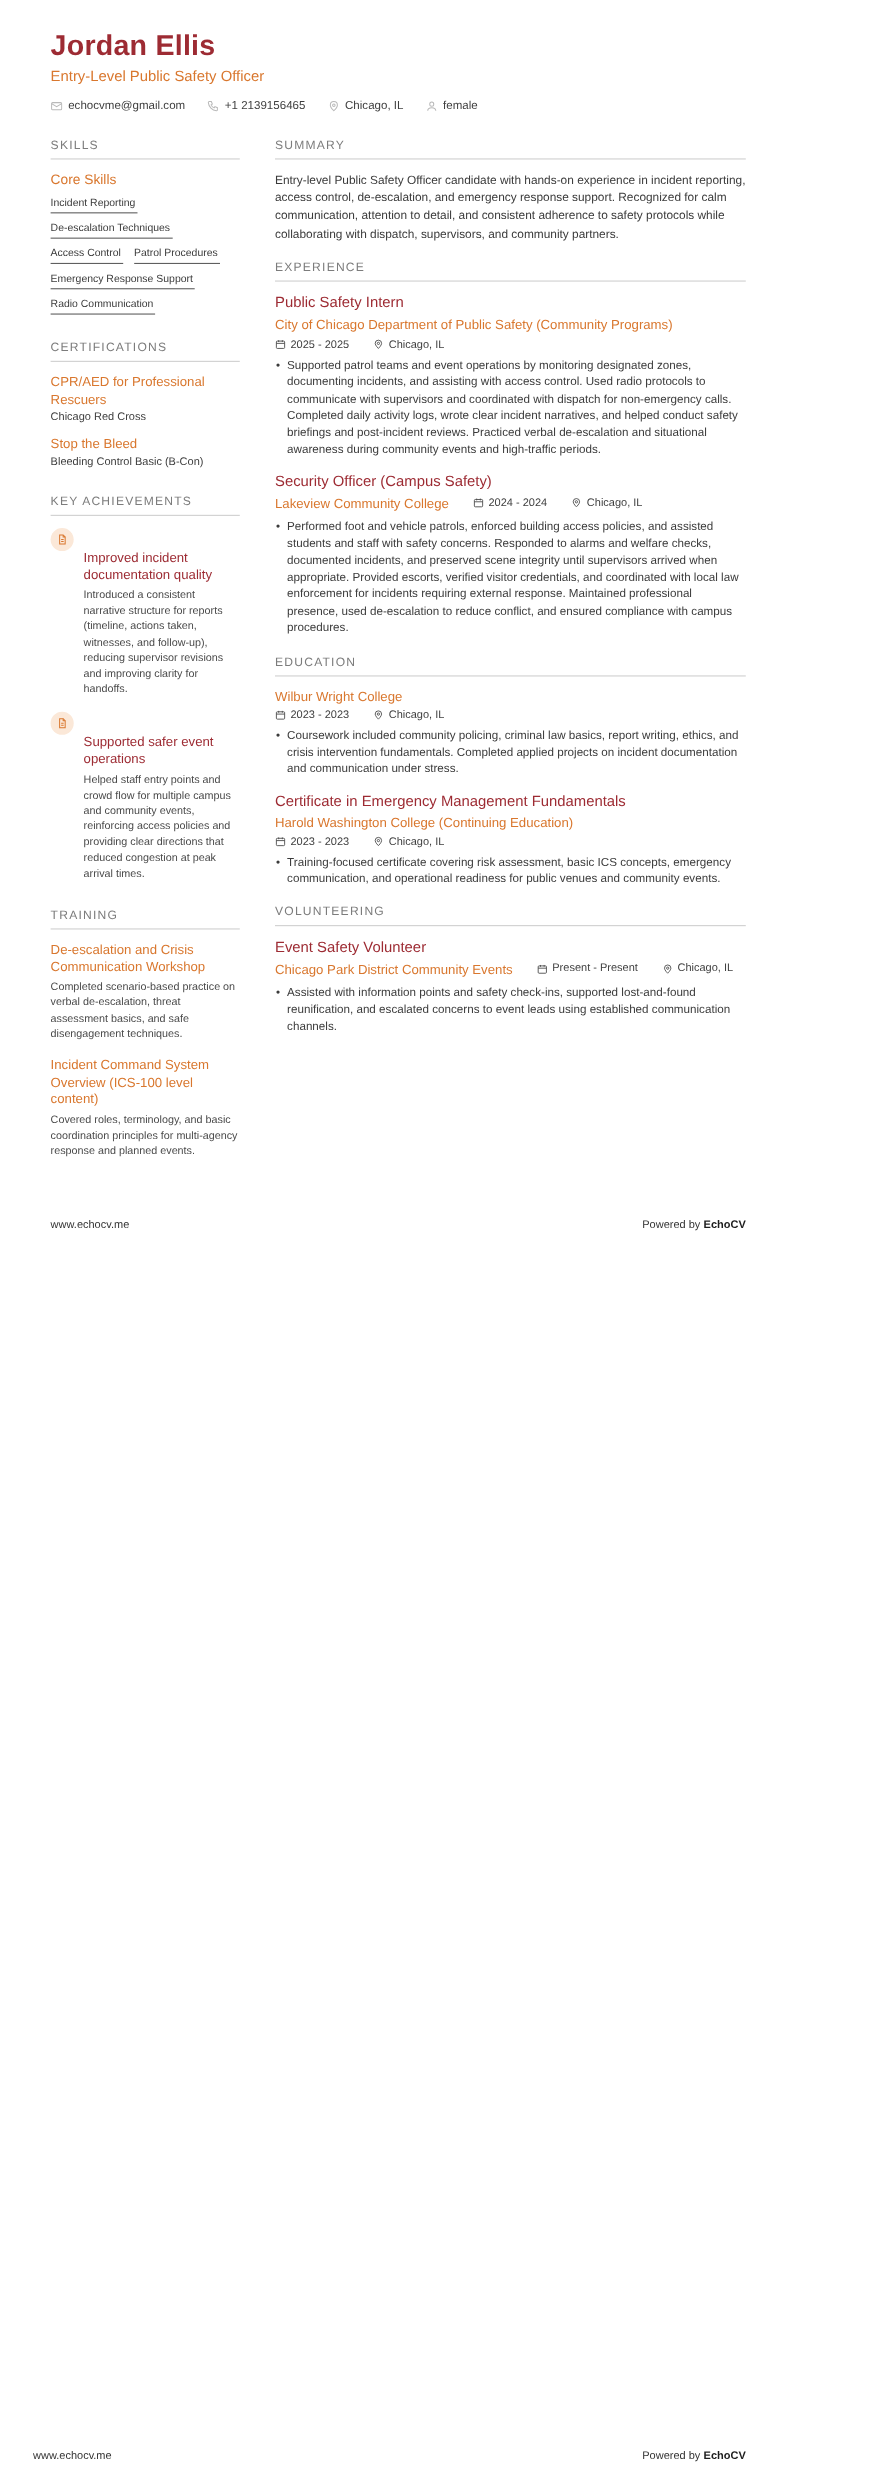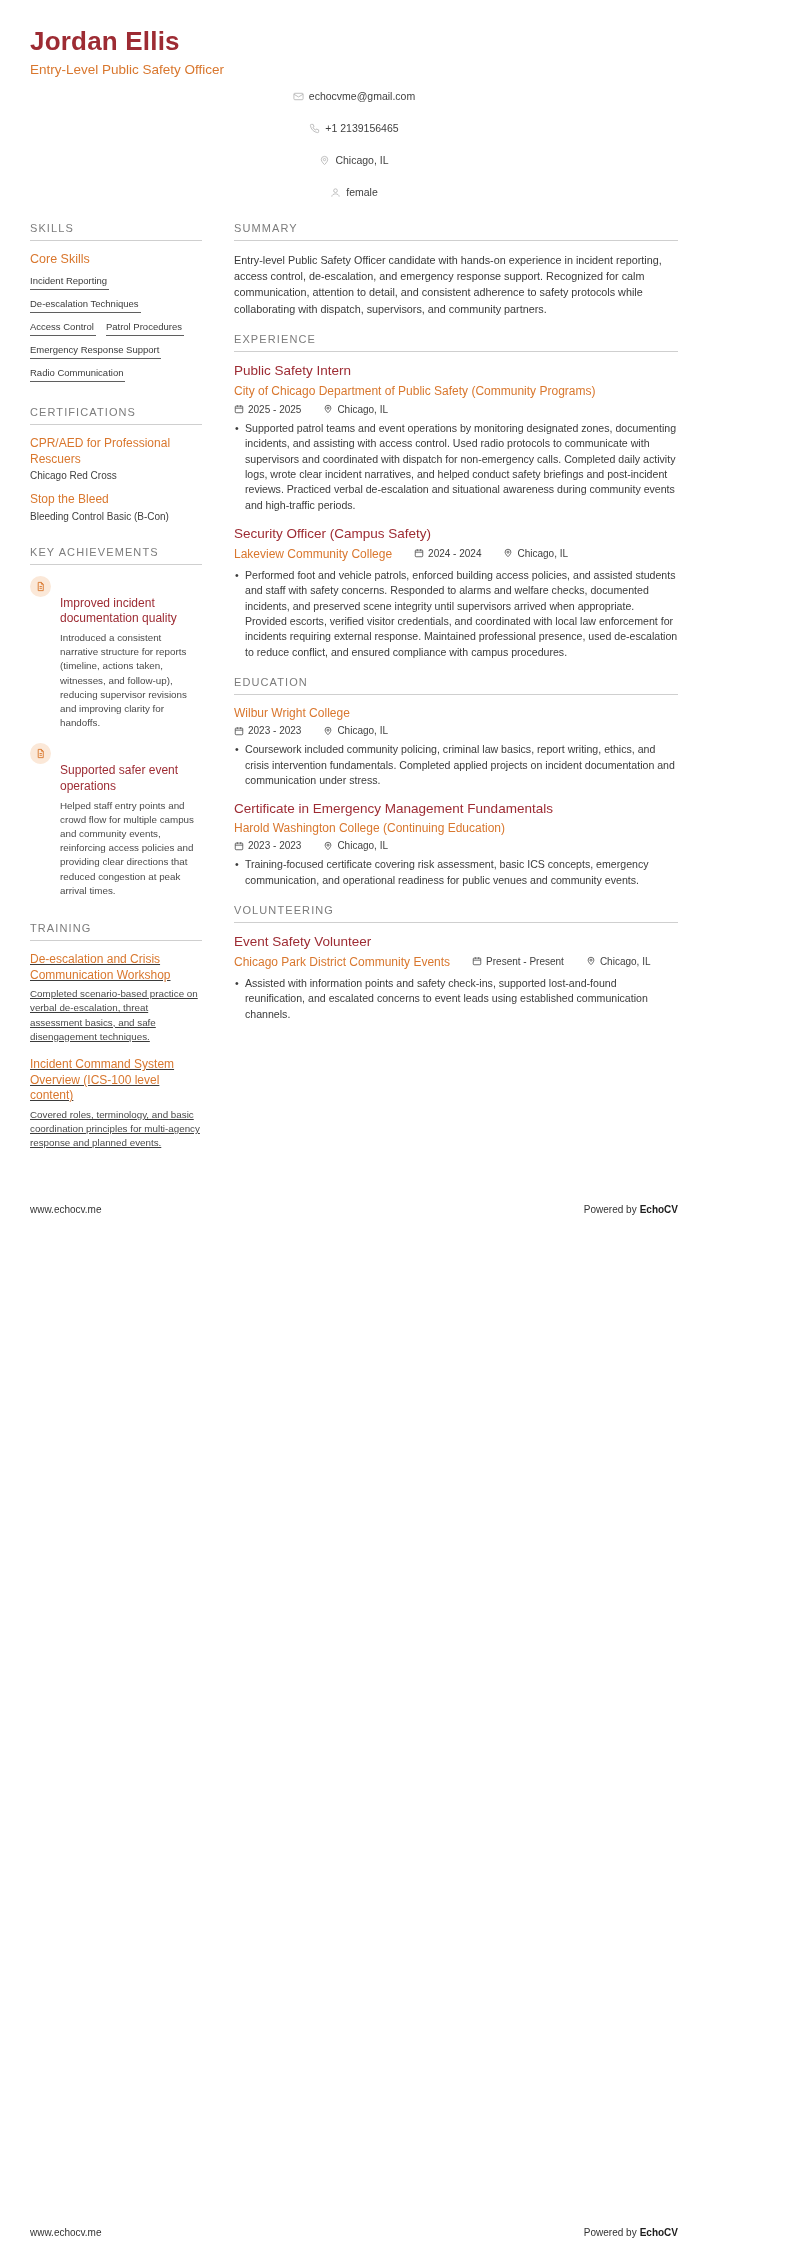--- a/index.html
+++ b/index.html
@@ -1,23 +1,23 @@
 <!DOCTYPE html>
 <html style="--maroon: #9d2b33; --orange: #d9772e; --heading_gray: #7c7c7c; --track: #f3dcc6; --bar: #bf4430;"><head>
 <meta charset="utf-8">
 <style>
   *{box-sizing:border-box;}
   html,body{margin:0;padding:0;background:#ffffff;}
   body{font-family:"Liberation Sans","DejaVu Sans",sans-serif;color:#3b3b3b;}
-  .page{position:relative;width:738px;min-height:2246px;padding:26px 60px 40px 30px;background:#fff;overflow:hidden;}
+  .page{position:relative;width:738px;min-height:2246px;padding:26px 60px 40px 46px;background:#fff;overflow:hidden;}
 
   
   h1{margin:0;font-size:26px;font-weight:600;color:var(--maroon);letter-spacing:.2px;}
   .job-title{margin-top:5px;font-size:13.5px;font-weight:500;color:var(--orange);}
-  .contact-row{display:flex;gap:20px;margin-top:13px;font-size:10.5px;color:#3f3f3f;align-items:center;flex-wrap:wrap;flex-direction:column;}
+  .contact-row{display:flex;gap:20px;margin-top:13px;font-size:10.5px;color:#3f3f3f;align-items:center;flex-wrap:wrap;}
   .contact-item{display:inline-flex;align-items:center;gap:5px;}
   .ic{display:inline-flex;align-items:center;}
   .contact-item .ic{color:#b9b9b9;}
 
   
   .columns{display:grid;grid-template-columns:172px 1fr;column-gap:32px;margin-top:24px;}
   .sec-h{margin:0 0 11px;font-size:11px;font-weight:400;letter-spacing:1.1px;color:var(--heading_gray);border-bottom:1px solid #cfcfcf;padding-bottom:6px;}
   .lsec{margin-bottom:24px;}
   .rsec{margin-bottom:16px;}
 
@@ -31,21 +31,21 @@
   .cert-name{font-size:12px;color:var(--orange);line-height:1.3;}
   .cert-issuer{font-size:10px;color:#3d3d3d;margin-top:3px;}
 
   
   .ach{display:flex;gap:9px;margin-bottom:13px;}
   .ach-ic{flex:0 0 auto;width:21px;height:21px;border-radius:50%;background:#fbe8d8;color:var(--orange);display:flex;align-items:center;justify-content:center;}
   .ach-title{font-size:12px;color:var(--maroon);line-height:1.3;margin-top:20px;}
   .ach-desc{font-size:9.8px;color:#4a4a4a;line-height:1.45;margin-top:4px;}
 
   
-  .tr-item{margin-bottom:13px;text-decoration:underline;}
+  .tr-item{margin-bottom:13px;}
   .tr-title{font-size:12px;color:var(--orange);line-height:1.3;}
   .tr-desc{font-size:9.8px;color:#4a4a4a;line-height:1.45;margin-top:4px;}
 
   
   .summary-text{font-size:10.8px;line-height:1.5;color:#3a3a3a;margin:0;}
   .xp{margin-bottom:13px;}
   .role{margin:0 0 3px;font-size:13.5px;font-weight:500;color:var(--maroon);line-height:1.25;}
   .org-row{display:flex;flex-wrap:wrap;column-gap:22px;row-gap:3px;align-items:flex-start;}
   .org{font-size:12px;color:var(--orange);line-height:1.35;}
   .xp1 .org{max-width:430px;}

